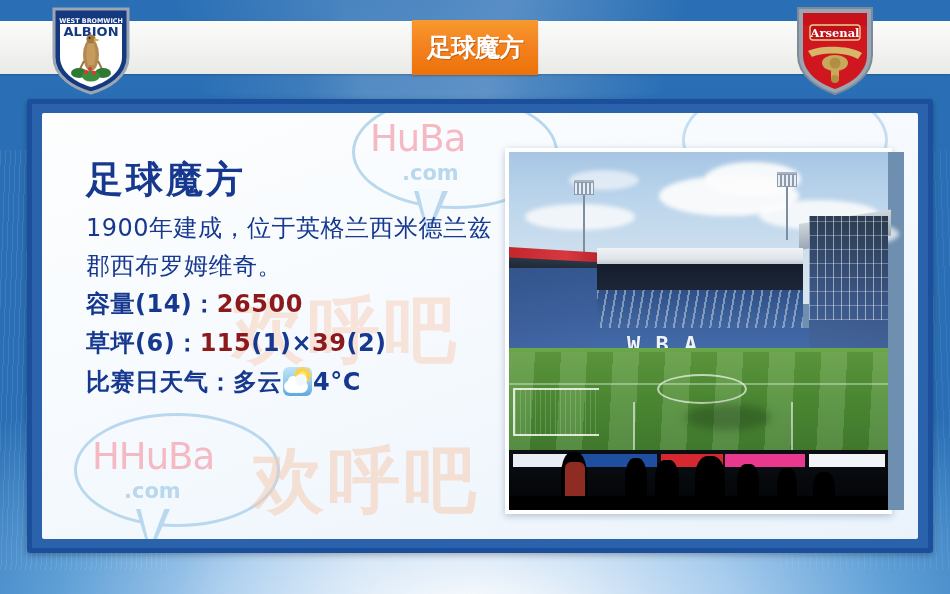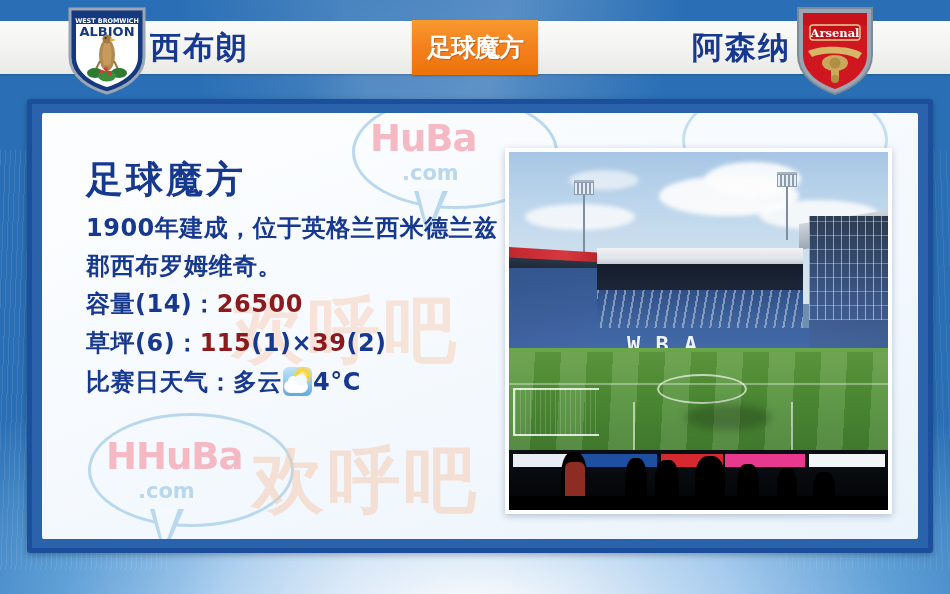--- a/index.html
+++ b/index.html
@@ -40,51 +40,51 @@
 
   .center-logo{position:absolute;left:412px;top:20px;width:126px;height:55px;
     background:linear-gradient(180deg,#f79a2e 0%,#f4811f 48%,#ec7208 100%);
     box-shadow:0 1px 2px rgba(0,0,0,.2);}
   .center-logo-text{position:absolute;inset:0;display:flex;align-items:center;justify-content:center;
     color:#ffffff;font-size:25px;font-weight:bold;letter-spacing:-1px;
     text-shadow:1px 1px 0 rgba(150,60,0,.45);}
 
   
   .crest{position:absolute;top:3px;width:86px;height:92px;}
-  .crest.home{left:64px;}
+  .crest.home{left:48px;}
   .crest.away{left:792px;}
 
   
   .panel-frame{position:absolute;left:27px;top:99px;width:896px;height:444px;
     border:5px solid #1b4f9c;border-radius:3px;
     background:linear-gradient(180deg,#2a63ab 0%,#2a63ab 100%);
     box-shadow:0 2px 6px rgba(0,0,0,.28);}
   .panel-card{position:absolute;left:10px;top:9px;right:10px;bottom:9px;
     background:linear-gradient(160deg,#fdfefe 0%,#f6fafe 45%,#eaf3fb 100%);
     border-radius:2px;overflow:hidden;}
 
   
   .wm{position:absolute;pointer-events:none;user-select:none;}
   .wm-bubble{width:200px;height:150px;}
   .wm-bubble .bub{position:absolute;left:0;top:0;width:200px;height:108px;border-radius:52%;
     border:3px solid #b9d8ee;}
   .wm-bubble .tail{position:absolute;left:62px;top:96px;width:0;height:0;
     border-left:14px solid transparent;border-right:20px solid transparent;border-top:46px solid #b9d8ee;}
   .wm-bubble .tail::after{content:"";position:absolute;left:-10px;top:-48px;width:0;height:0;
     border-left:10px solid transparent;border-right:15px solid transparent;border-top:40px solid #f4f9fd;}
-  .wm-hh{position:absolute;left:18px;top:22px;font-size:37px;font-weight:bold;color:#f5b9c4;
+  .wm-hh{position:absolute;left:18px;top:22px;font-size:37px;font-weight:normal;color:#f5b9c4;
     letter-spacing:-1px;text-align:right;}
   .wm-com{position:absolute;left:50px;top:66px;font-size:21px;font-weight:bold;color:#b9d8ee;}
   .wm-cn{font-size:72px;font-weight:bold;color:#f7c9ae;letter-spacing:4px;opacity:.85;}
 
   
   .info{position:absolute;left:44px;top:44px;width:420px;}
   .stadium-title{font-size:37px;font-weight:bold;color:#17388f;letter-spacing:3px;
     line-height:46px;margin:0 0 6px 0;}
-  .desc{font-size:24px;font-weight:bold;color:#17388f;line-height:38px;margin:0;letter-spacing:.5px;}
+  .desc{font-size:24px;font-weight:normal;color:#17388f;line-height:38px;margin:0;letter-spacing:.5px;}
   .row{font-size:24px;font-weight:bold;color:#17388f;line-height:39px;letter-spacing:.5px;
     white-space:nowrap;}
   .hl{color:#8c1a1c;text-align:right;}
   .wx-icon{display:inline-block;vertical-align:-6px;width:29px;height:29px;border-radius:6px;
     margin:0 1px;position:relative;overflow:hidden;
     background:linear-gradient(180deg,#bfe4f7 0%,#8fc9ee 55%,#5fa9dd 100%);}
   .wx-sun{position:absolute;right:3px;top:2px;width:13px;height:13px;border-radius:50%;
     background:radial-gradient(circle,#ffe680 30%,#ffc107 75%);
     box-shadow:0 0 0 2px rgba(255,214,64,.55);}
   .wx-ray{position:absolute;right:1px;top:0px;width:17px;height:17px;}
@@ -94,21 +94,21 @@
     background:#ffffff;box-shadow:0 0 0 1px rgba(255,255,255,.9);}
   .wx-cloud::before{content:"";position:absolute;left:3px;top:-5px;width:10px;height:10px;
     border-radius:50%;background:#ffffff;}
   .wx-cloud::after{content:"";position:absolute;left:10px;top:-7px;width:12px;height:12px;
     border-radius:50%;background:#f4f9ff;}
 
   
   .photo-wrap{position:absolute;left:463px;top:35px;width:387px;height:366px;
     background:#ffffff;padding:4px;box-sizing:border-box;
     box-shadow:0 2px 7px rgba(40,70,110,.30);}
-  .photo{position:relative;width:379px;height:358px;overflow:hidden;background:#6f8fb0;}
+  .photo{position:relative;width:379px;height:358px;overflow:hidden;background:#6f8fb0;padding-left:16px;}
 
   .sky{position:absolute;left:0;top:0;width:379px;height:152px;
     background:linear-gradient(180deg,#a7c6e4 0%,#bdd6ec 35%,#cfe0ee 70%,#d9e6f0 100%);}
   .cloud{position:absolute;border-radius:50%;background:#fdfdfd;opacity:.92;filter:blur(2px);}
   .c1{left:150px;top:24px;width:140px;height:40px;}
   .c2{left:196px;top:10px;width:96px;height:34px;}
   .c3{left:16px;top:52px;width:110px;height:26px;opacity:.8;}
   .c4{left:250px;top:48px;width:120px;height:30px;opacity:.85;}
   .c5{left:60px;top:18px;width:70px;height:20px;opacity:.6;}
   .c6{left:300px;top:70px;width:90px;height:24px;opacity:.7;}
@@ -217,27 +217,25 @@
           <ellipse cx="31" cy="70" rx="8" ry="5" fill="#2f7a33"></ellipse>
           <ellipse cx="55" cy="70" rx="8" ry="5" fill="#2f7a33"></ellipse>
           <ellipse cx="43" cy="73" rx="9" ry="5.5" fill="#3a8f3d"></ellipse>
           <circle cx="38" cy="69" r="2.2" fill="#d83a35"></circle>
           <circle cx="46" cy="70" r="2.2" fill="#d83a35"></circle>
           <circle cx="42" cy="66" r="2" fill="#d83a35"></circle>
         </g>
       </svg>
     </div>
 
-    <div class="team-name home">西布朗</div>
 
     <div class="center-logo">
       <div class="center-logo-text">足球魔方</div>
     </div>
 
-    <div class="team-name away">阿森纳</div>
 
     <div class="crest away">
       <svg width="86" height="92" viewBox="0 0 86 92">
         <path d="M6 5 H80 V52 C80 73 60 85 43 91 C26 85 6 73 6 52 Z" fill="#9aa6b4" stroke="#7d8b99" stroke-width="2"></path>
         <path d="M11 10 H75 V52 C75 70 58 81 43 86 C28 81 11 70 11 52 Z" fill="#d0171f"></path>
         <path d="M11 10 H75 V22 H11 Z" fill="#c8121b"></path>
         <rect x="18" y="22" width="50" height="15" rx="3" fill="#c01018" stroke="#e9cf92" stroke-width="1.4"></rect>
         <text x="43" y="33.5" font-size="11.5" font-weight="bold" fill="#ffffff" text-anchor="middle" font-family="DejaVu Serif, serif">Arsenal</text>
         <g>
           <path d="M16 48 C28 42 58 42 70 50 L66 56 C54 49 30 49 20 54 Z" fill="#d7b668"></path>
@@ -252,21 +250,21 @@
 
   <div class="panel-frame">
     <div class="panel-card">
 
       <div class="wm wm-bubble" style="left:310px;top:-18px;">
         <div class="bub"></div>
           <div class="tail"></div>
         <div class="wm-hh">HuBa</div>
         <div class="wm-com">.com</div>
       </div>
-      <div class="wm wm-bubble" style="left:46px;top:300px;">
+      <div class="wm wm-bubble" style="left:32px;top:300px;">
         <div class="bub"></div>
           <div class="tail"></div>
         <div class="wm-hh">HHuBa</div>
         <div class="wm-com">.com</div>
       </div>
       <div class="wm" style="left:190px;top:170px;opacity:.55;">
         <span class="wm-cn p">欢</span><span class="wm-cn">呼吧</span>
       </div>
       <div class="wm" style="left:210px;top:320px;opacity:.6;">
         <span class="wm-cn p">欢</span><span class="wm-cn">呼吧</span>

